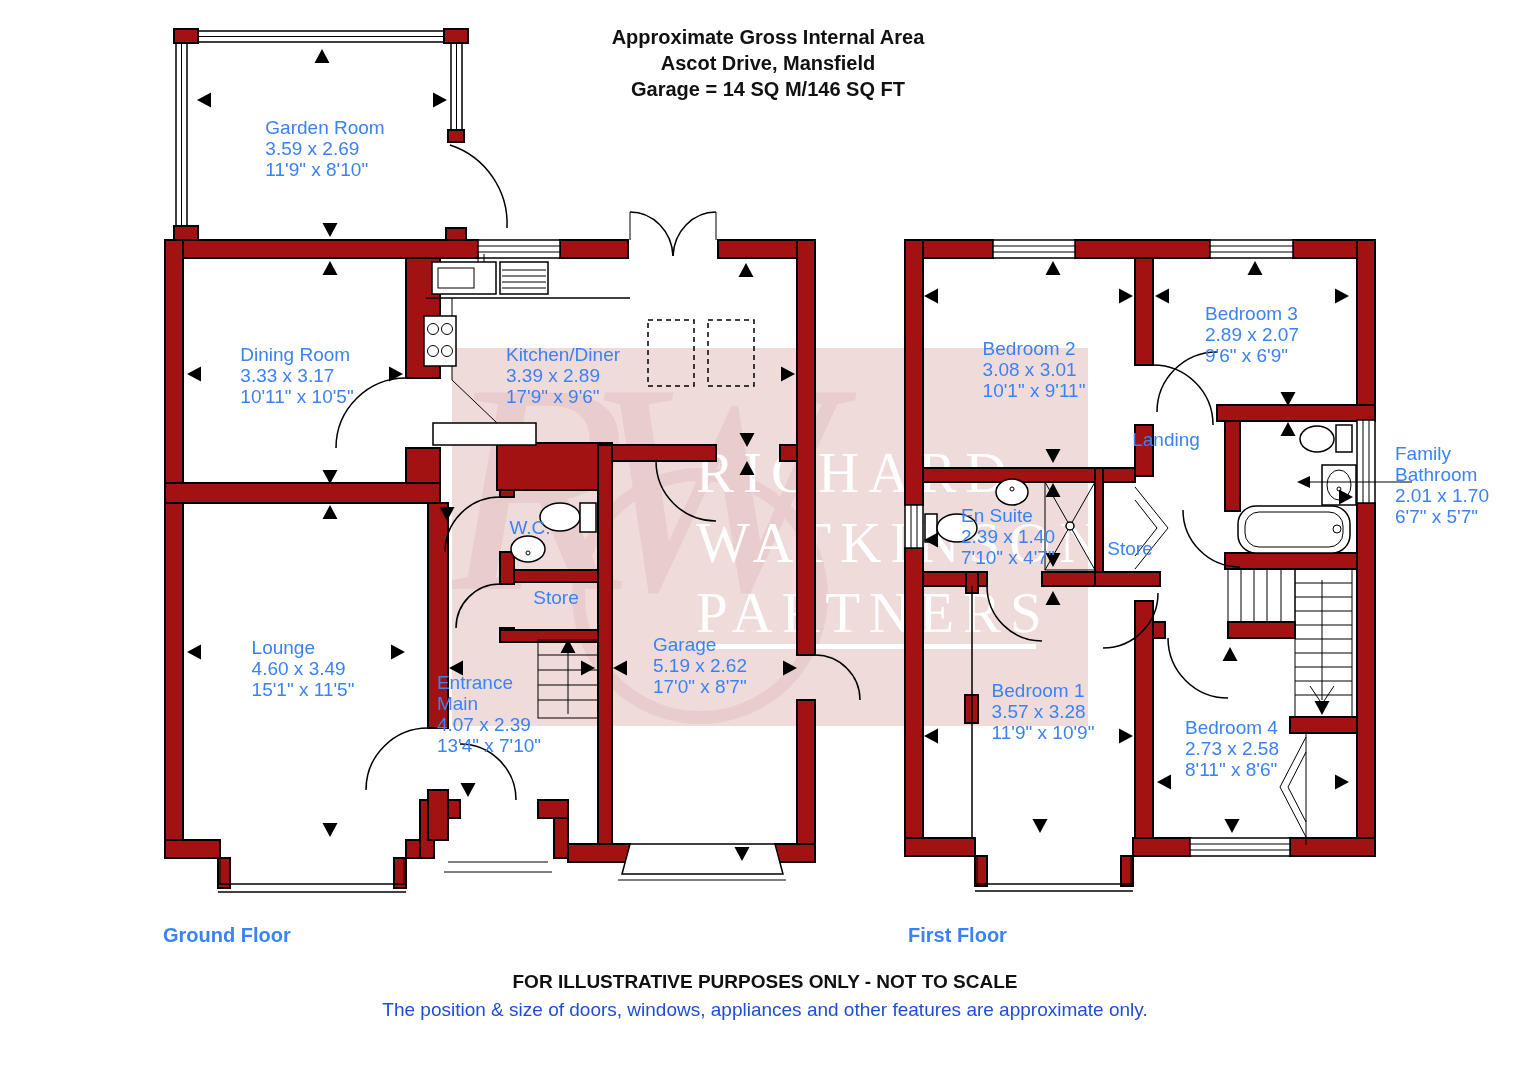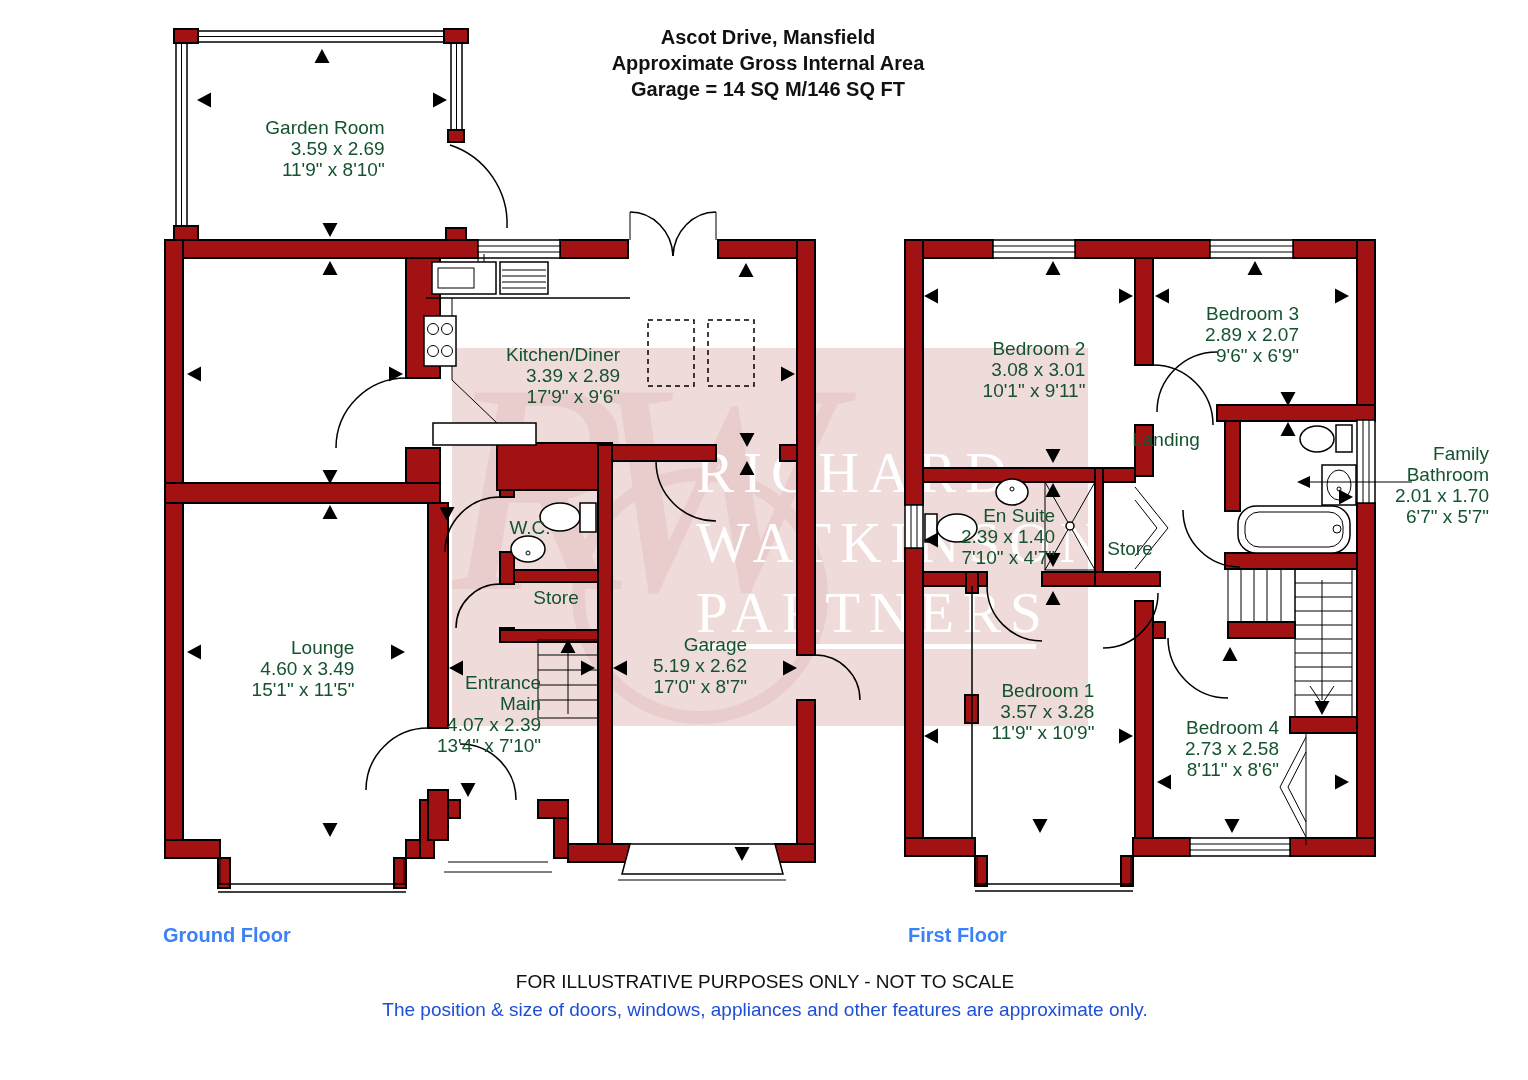--- a/index.html
+++ b/index.html
@@ -8,25 +8,25 @@
   .title-block{position:absolute;left:768px;top:24px;transform:translateX(-50%);
                text-align:center;font-weight:bold;font-size:20px;line-height:26px;color:#111;}
   .wm{position:absolute;left:452px;top:348px;width:636px;height:378px;background:#f0dbdb;overflow:hidden;}
   .wm .mono{position:absolute;left:-8px;top:-10px;font-family:"Liberation Serif",serif;
             font-style:italic;font-size:300px;line-height:300px;color:#e9cccc;letter-spacing:-38px;}
   .wm .curl{position:absolute;left:120px;top:120px;width:230px;height:230px;border:13px solid #e9cccc;border-radius:50%;}
   .wm .wline{position:absolute;left:244px;font-family:"Liberation Serif",serif;font-size:57px;
              line-height:57px;letter-spacing:9px;color:#ffffff;white-space:nowrap;}
   .wm .underline{position:absolute;left:246px;top:296px;width:338px;height:5px;background:#ffffff;}
   svg.plan{position:absolute;left:0;top:0;}
-  .rlabel{position:absolute;transform:translateX(-50%);text-align:right;
-          font-size:19px;line-height:21px;color:#14532d;white-space:nowrap;}
+  .rlabel{position:absolute;transform:translateX(-50%);text-align:left;
+          font-size:19px;line-height:21px;color:#3b82f6;white-space:nowrap;}
   .floor-label{position:absolute;font-weight:bold;font-size:20px;color:#3b82f6;}
   .footer1{position:absolute;left:765px;top:971px;transform:translateX(-50%);
-           font-weight:normal;font-size:19px;color:#111;white-space:nowrap;}
+           font-weight:bold;font-size:19px;color:#111;white-space:nowrap;}
   .footer2{position:absolute;left:765px;top:999px;transform:translateX(-50%);
            font-size:19px;color:#1d4ed8;white-space:nowrap;}
   .w{fill:#a21212;stroke:#000;stroke-width:2;}
   .wh{fill:#fff;stroke:#000;stroke-width:1.5;}
   .ln{fill:none;stroke:#000;stroke-width:1.5;}
   .thin{fill:none;stroke:#000;stroke-width:1;}
   .arc{fill:none;stroke:#000;stroke-width:1.5;}
   .dash{fill:none;stroke:#000;stroke-width:1.5;stroke-dasharray:5 4;}
   .tri{fill:#000;}
 </style>
@@ -343,29 +343,34 @@
         <use href="#tri" transform="translate(1040,824) rotate(180)"></use>
         <use href="#tri" x="1230" y="656"></use>
         <use href="#tri" transform="translate(1166,782) rotate(-90)"></use>
         <use href="#tri" transform="translate(1340,782) rotate(90)"></use>
         <use href="#tri" transform="translate(1232,824) rotate(180)"></use>
       </g>
     </g>
   </svg>
 
   <div class="title-block">
+    <div>Approximate Gross Internal Area</div>
     <div>Ascot Drive, Mansfield</div>
-    <div>Approximate Gross Internal Area</div>
     <div>Garage = 14 SQ M/146 SQ FT</div>
   </div>
 
   <div class="rlabel" style="left:325px;top:117px">
     <div>Garden Room</div>
     <div>3.59 x 2.69</div>
     <div>11'9" x 8'10"</div>
+  </div>
+  <div class="rlabel" style="left:297px;top:344px">
+    <div>Dining Room</div>
+    <div>3.33 x 3.17</div>
+    <div>10'11" x 10'5"</div>
   </div>
   <div class="rlabel" style="left:563px;top:344px">
     <div>Kitchen/Diner</div>
     <div>3.39 x 2.89</div>
     <div>17'9" x 9'6"</div>
   </div>
   <div class="rlabel" style="left:303px;top:637px">
     <div>Lounge</div>
     <div>4.60 x 3.49</div>
     <div>15'1" x 11'5"</div>

